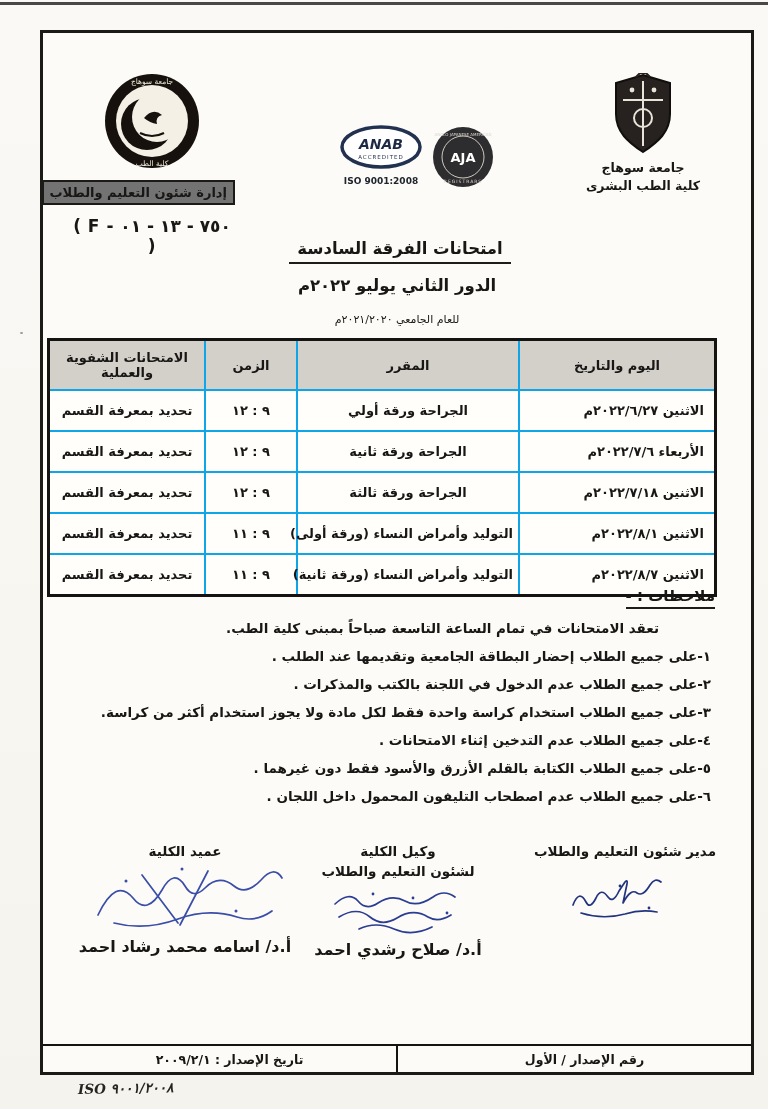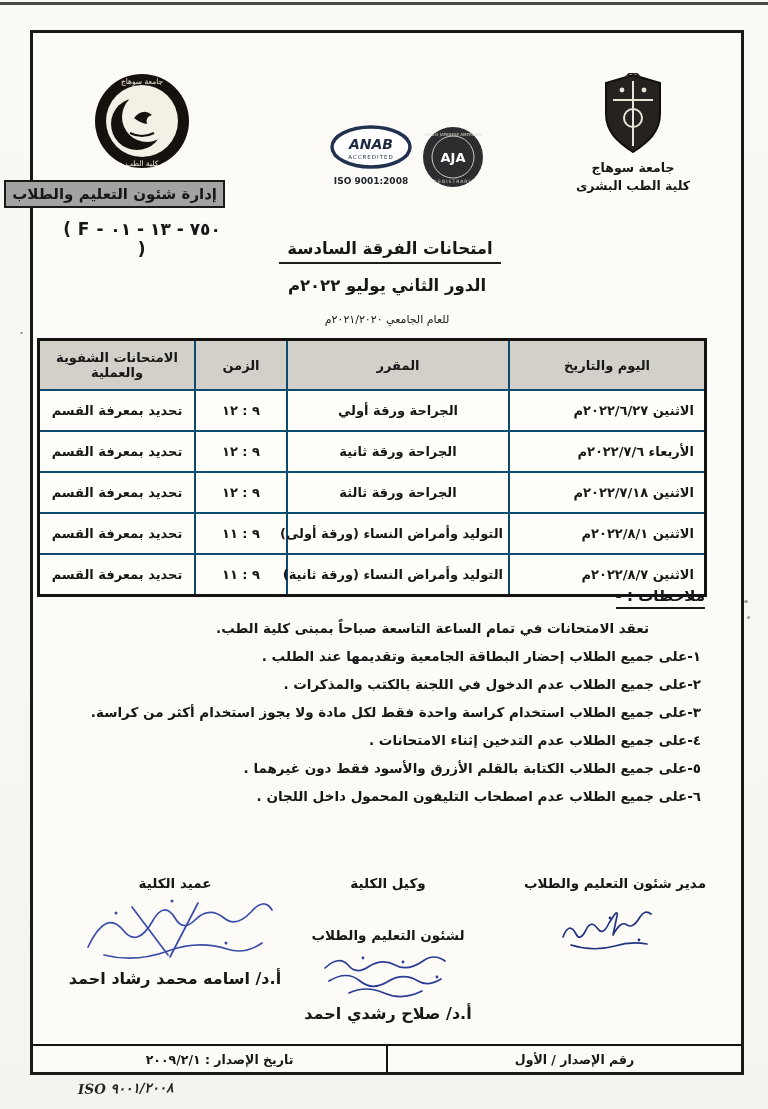--- a/index.html
+++ b/index.html
@@ -5,63 +5,63 @@
   html,body{margin:0;padding:0;}
   body{
     width:768px;height:1109px;position:relative;overflow:hidden;
     background:#edebe6;
     font-family:"DejaVu Sans", sans-serif;
     direction:rtl;color:#181715;
   }
   .page{position:absolute;inset:0;background:linear-gradient(180deg,#faf9f5 0%,#f7f6f1 60%,#f4f3ee 100%);}
   .scan-top-line{position:absolute;top:2px;left:0;width:100%;height:3px;background:#1d1c1a;opacity:.8;}
   .frame{
-    position:absolute;left:30px;top:30px;width:708px;height:1039px;
+    position:absolute;left:40px;top:30px;width:708px;height:1039px;
     border:3px solid #1b1a17;background:#fcfbf7;
   }
   
   .logo-left{position:absolute;top:38px;left:26px;width:166px;text-align:center;}
   .seal-svg{display:block;margin:0 auto;}
-  .dept-box{display:inline-block;border:2px solid #1b1a17;padding:3px 6px;font-size:15px;font-weight:bold;margin-top:9px;white-space:nowrap;background:#a3a3a3;}
+  .dept-box{display:inline-block;border:2px solid #1b1a17;padding:3px 6px;font-size:13px;font-weight:bold;margin-top:9px;white-space:nowrap;background:#737373;}
   .form-code{font-size:17px;font-weight:bold;direction:ltr;margin-top:11px;letter-spacing:.5px;}
   .logo-center{position:absolute;top:92px;left:296px;width:190px;display:flex;align-items:flex-start;gap:8px;direction:ltr;}
   .anab-wrap{text-align:center;width:84px;}
   .iso-label{font-size:9px;font-weight:bold;direction:ltr;margin-top:1px;color:#20242c;}
   .logo-right{position:absolute;top:40px;right:34px;width:148px;text-align:center;}
   .org-line{font-size:12.5px;font-weight:bold;line-height:1.45;}
   
   .title-block{position:absolute;top:206px;left:0;width:100%;text-align:center;}
   .t1 span{display:inline-block;font-size:16.5px;font-weight:bold;border-bottom:2.2px solid #1e1c19;padding:0 8px 4px;margin-left:6px;}
   .t2{margin-top:12px;font-size:16.5px;font-weight:bold;}
   .t3{margin-top:18px;font-size:11px;font-weight:normal;}
   
   .exam-table{
     position:absolute;top:305px;right:34px;width:640px;
     border-collapse:collapse;background:#fffefb;table-layout:fixed;
     border:3px solid #141311;
   }
-  .exam-table th,.exam-table td{border:2px solid #0c4a6e;text-align:center;vertical-align:middle;}
+  .exam-table th,.exam-table td{border:2px solid #0ea5e9;text-align:center;vertical-align:middle;}
   .exam-table th{background:#d3d0ca;height:44px;font-size:13px;font-weight:bold;padding:2px 4px;}
   .exam-table td{height:35px;font-size:13px;font-weight:bold;padding:2px 5px;white-space:nowrap;}
   .c-date{width:186px;}
   .c-course{width:212px;}
   .c-time{width:82px;}
   .c-oral{width:146px;}
   td.cell-date{text-align:right;padding-right:10px;}
   
   .notes{position:absolute;top:553px;right:30px;width:650px;}
   .notes-title{display:inline-block;font-size:15px;font-weight:bold;border-bottom:2px solid #1e1c19;padding-bottom:2px;margin-right:6px;}
   .notes-intro{margin:11px 62px 0 0;font-size:13.5px;font-weight:bold;}
   .note-item{margin:12px 10px 0 0;font-size:13.5px;font-weight:bold;white-space:nowrap;}
   
   .sig-block{position:absolute;top:808px;text-align:center;}
   .sig-right{right:14px;width:224px;}
   .sig-center{right:258px;width:190px;}
   .sig-left{left:34px;width:216px;}
-  .sig-title{font-size:13.5px;font-weight:bold;line-height:1.5;margin-top:32px;}
+  .sig-title{font-size:13.5px;font-weight:bold;line-height:1.5;}
   .sig-name{font-size:16px;font-weight:bold;margin-top:2px;white-space:nowrap;}
   .sig-svg{display:block;margin:0 auto;}
   .sig-path{fill:none;stroke-width:1.7;stroke-linecap:round;stroke-linejoin:round;}
   
   .footer{
     position:absolute;left:0;bottom:0;width:100%;height:26px;display:flex;
     border-top:2.5px solid #141311;font-weight:bold;font-size:12.5px;background:#fcfbf7;
   }
   .footer .cell{flex:1;display:flex;align-items:center;justify-content:center;padding-left:20px;}
   .footer .cell-issue{border-left:2px solid #141311;}

